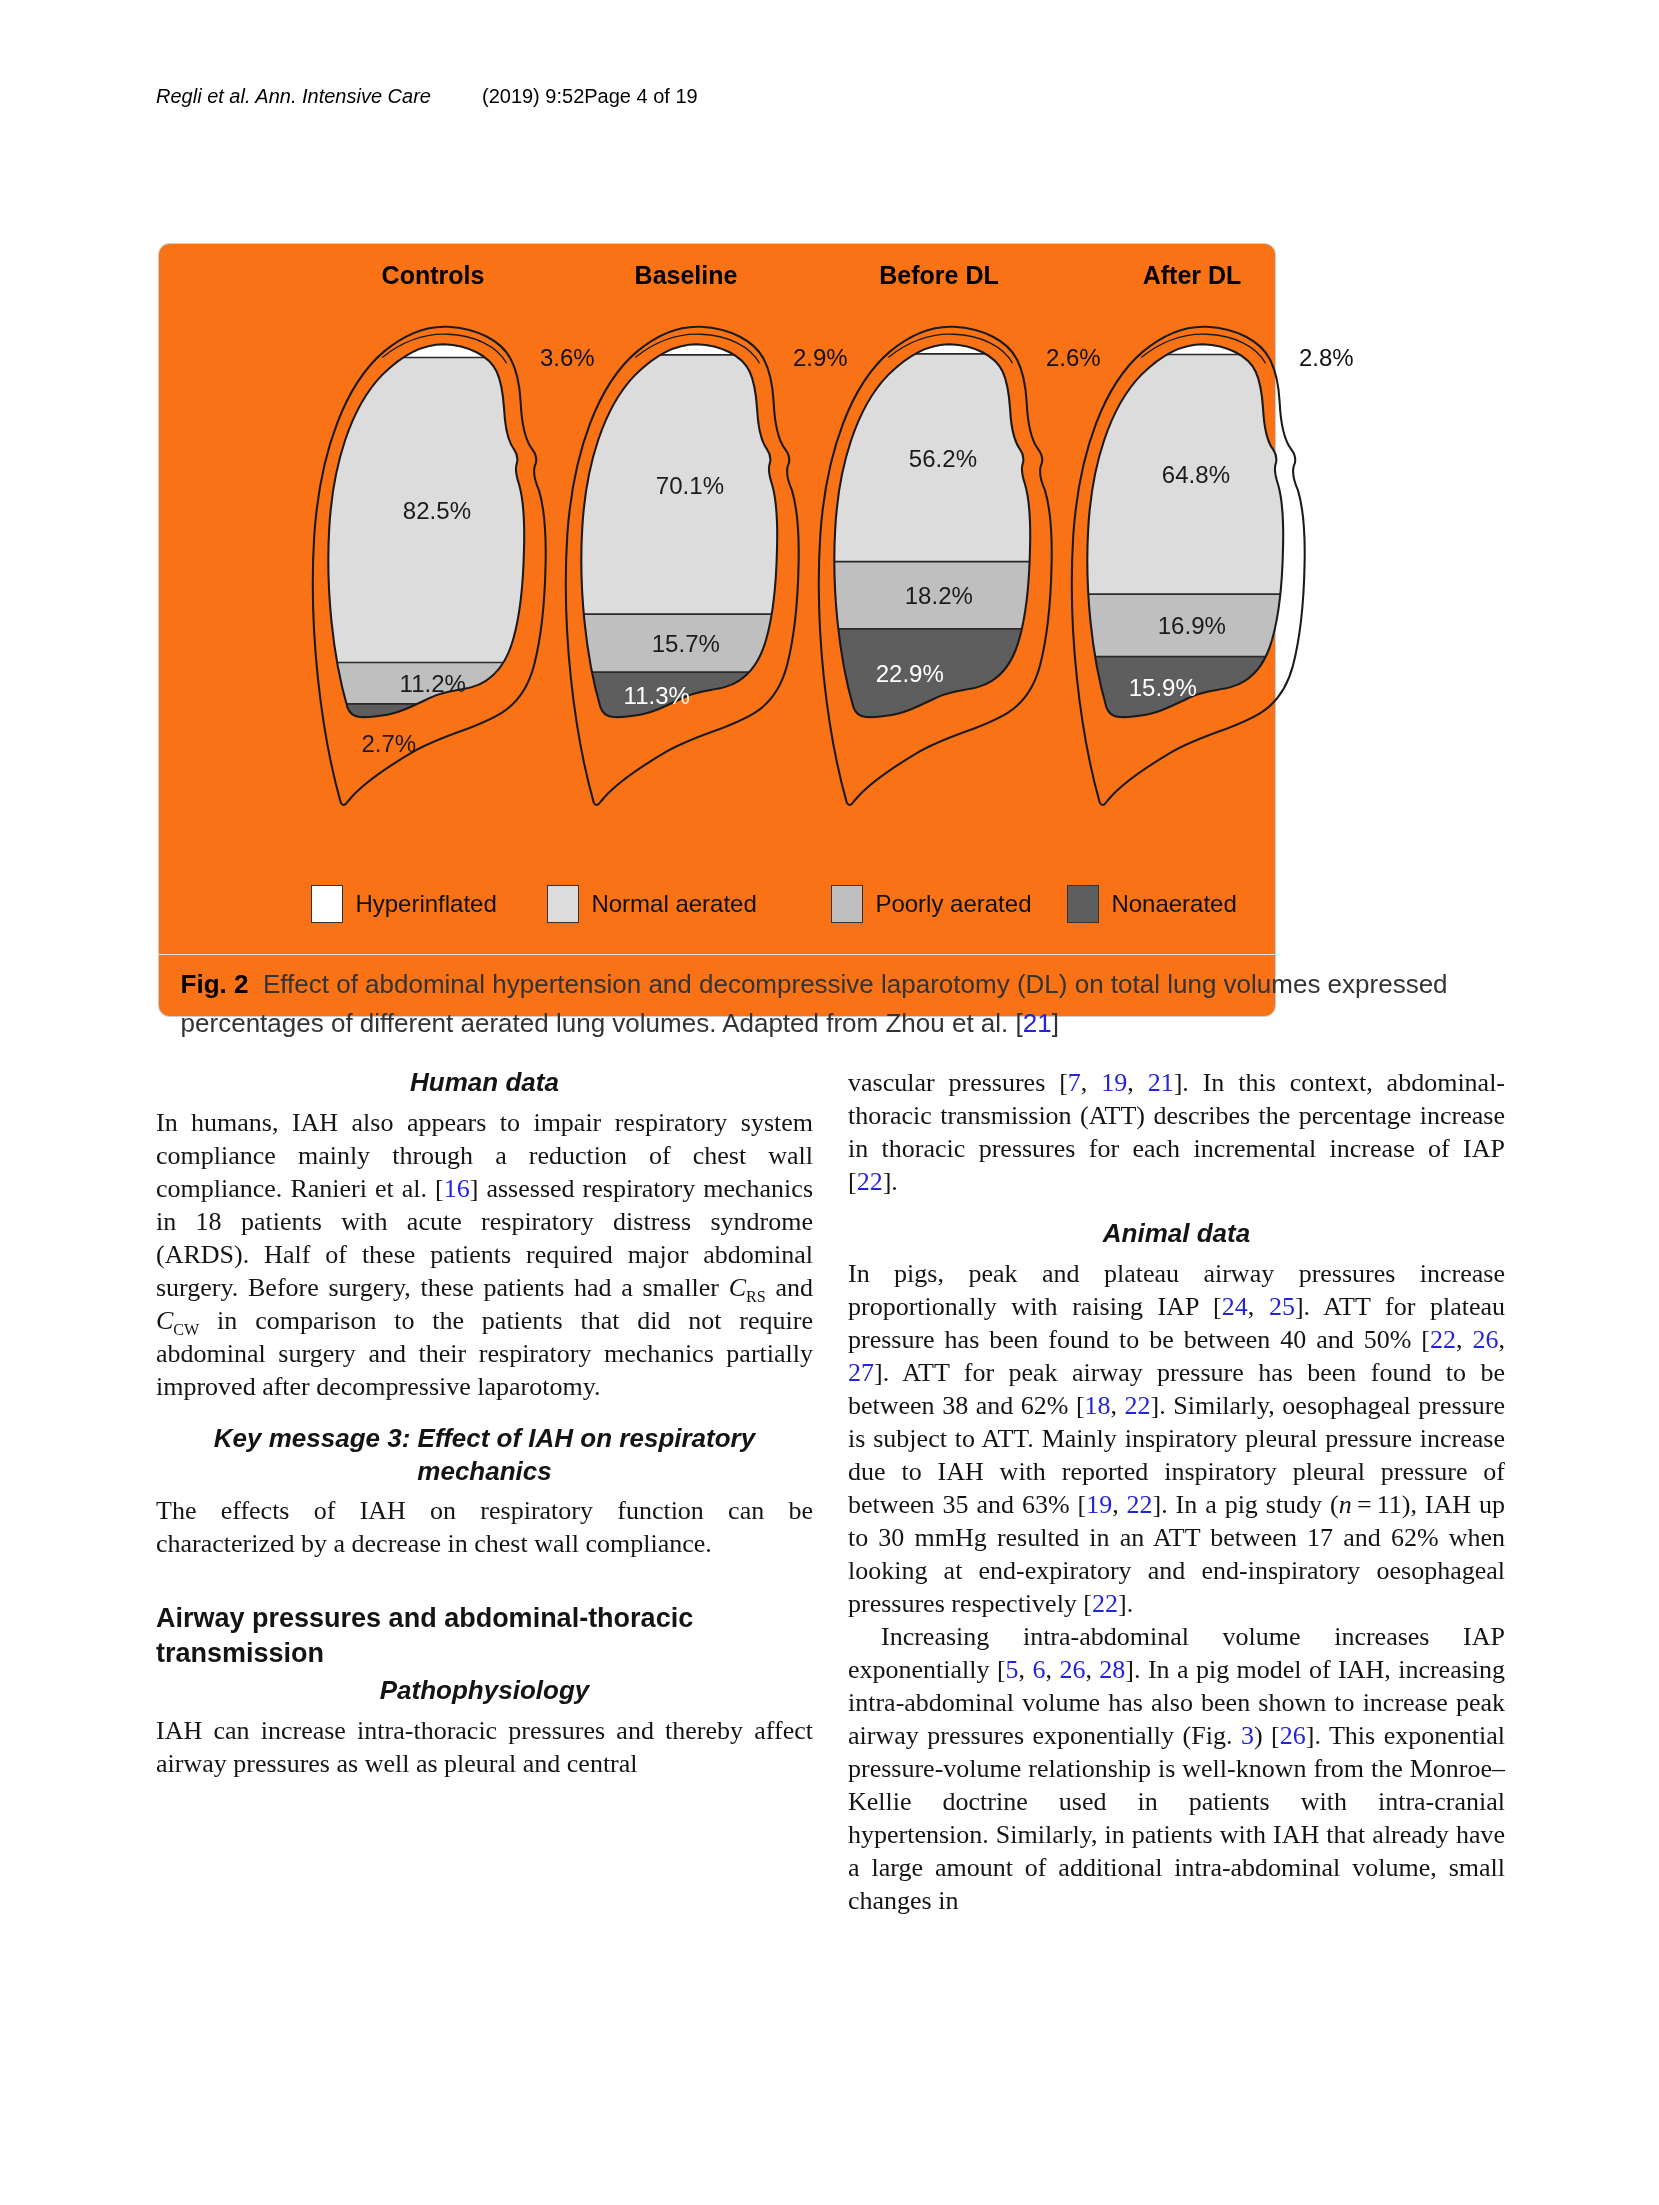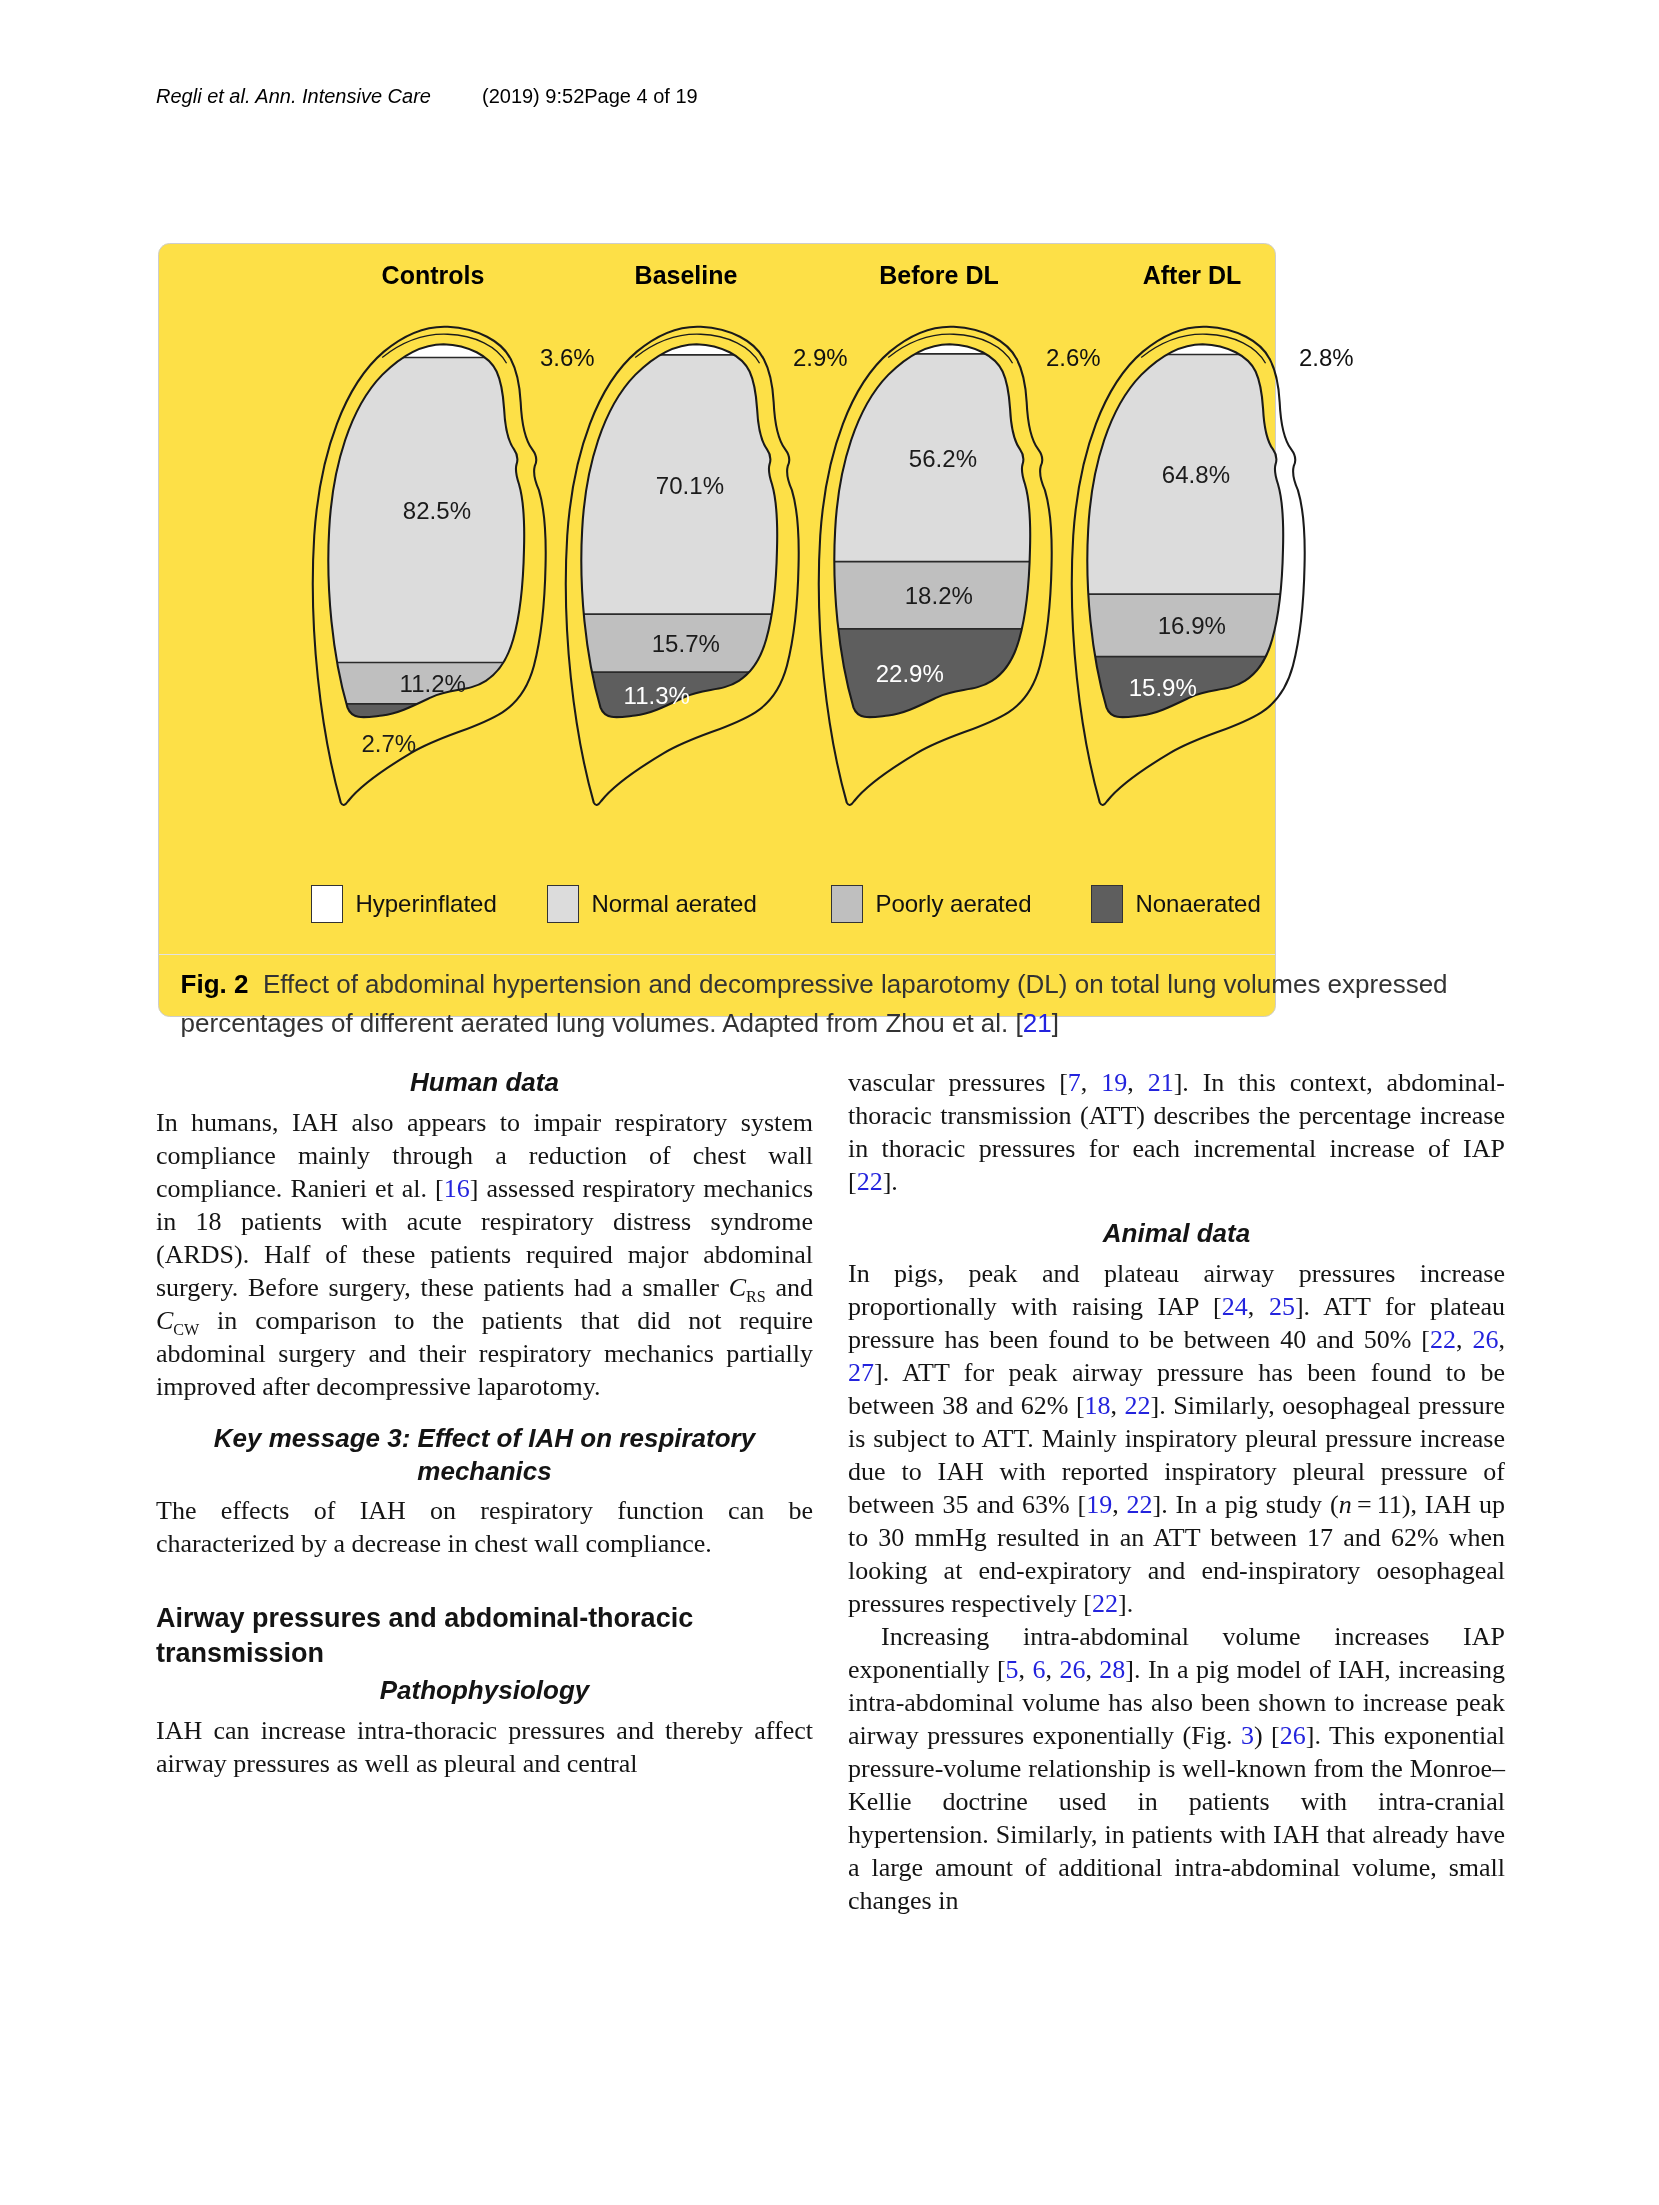--- a/index.html
+++ b/index.html
@@ -4,21 +4,21 @@
 <style>
   html,body{margin:0;padding:0;background:#ffffff;}
   body{width:1660px;height:2205px;position:relative;font-family:"Liberation Sans",sans-serif;color:#111;}
 
   
   .page-header{position:absolute;left:156px;top:85px;width:1348px;display:flex;font-size:20px;color:#000;}
   .ph-left i{font-style:italic;}
   .ph-cite{margin-left:51px;font-style:normal;}
 
   
-  .figure-panel{position:absolute;left:158px;top:243px;width:1118px;height:774px;border:1.7px solid #cdcdcd;border-radius:11.6px;background:#fde047;box-sizing:border-box;overflow:visible;}
+  .figure-panel{position:absolute;left:158px;top:243px;width:1118px;height:774px;border:1.7px solid #cdcdcd;border-radius:11.6px;background:#f97316;box-sizing:border-box;overflow:visible;}
   .fig-header-row span{position:absolute;top:16.6px;transform:translateX(-50%);font-weight:bold;font-size:25px;color:#000;white-space:nowrap;}
   .lung-slot{position:absolute;top:80px;width:282px;height:510px;}
   .lung-slot svg{position:absolute;left:0;top:0;overflow:visible;}
   .hyper-label{position:absolute;left:244px;top:20px;font-size:24px;color:#111;white-space:nowrap;}
   .seg-label{font-family:"Liberation Sans",sans-serif;font-size:29px;}
 
   .legend-item{position:absolute;top:641px;display:flex;align-items:center;font-size:24px;color:#111;white-space:nowrap;}
   .legend-swatch{width:32px;height:38px;border:1.7px solid #333;box-sizing:border-box;margin-right:12.4px;flex:0 0 auto;}
 
   .fig-divider{position:absolute;left:0;right:0;top:710px;border-top:1.7px solid #e2e2e2;}
@@ -165,21 +165,21 @@
         <span>Hyperinflated</span>
       </div>
       <div class="legend-item" style="left: 388px;">
         <div class="legend-swatch" style="background: rgb(220, 220, 220);"></div>
         <span>Normal aerated</span>
       </div>
       <div class="legend-item" style="left: 672px;">
         <div class="legend-swatch" style="background: rgb(191, 191, 191);"></div>
         <span>Poorly aerated</span>
       </div>
-      <div class="legend-item" style="left: 932px;">
+      <div class="legend-item" style="left: 908px;">
         <div class="legend-swatch" style="background: rgb(94, 94, 94);"></div>
         <span>Nonaerated</span>
       </div>
     </div>
   <div class="fig-divider"></div>
   <div class="fig-caption"><b>Fig. 2</b>&nbsp; Effect of abdominal hypertension and decompressive laparotomy (DL) on total lung volumes expressed percentages of different aerated lung volumes. Adapted from Zhou et al. [<span class="ref">21</span>]</div>
 </div>
 
 <div class="col col-left">
     <div class="h-sub">Human data</div>

